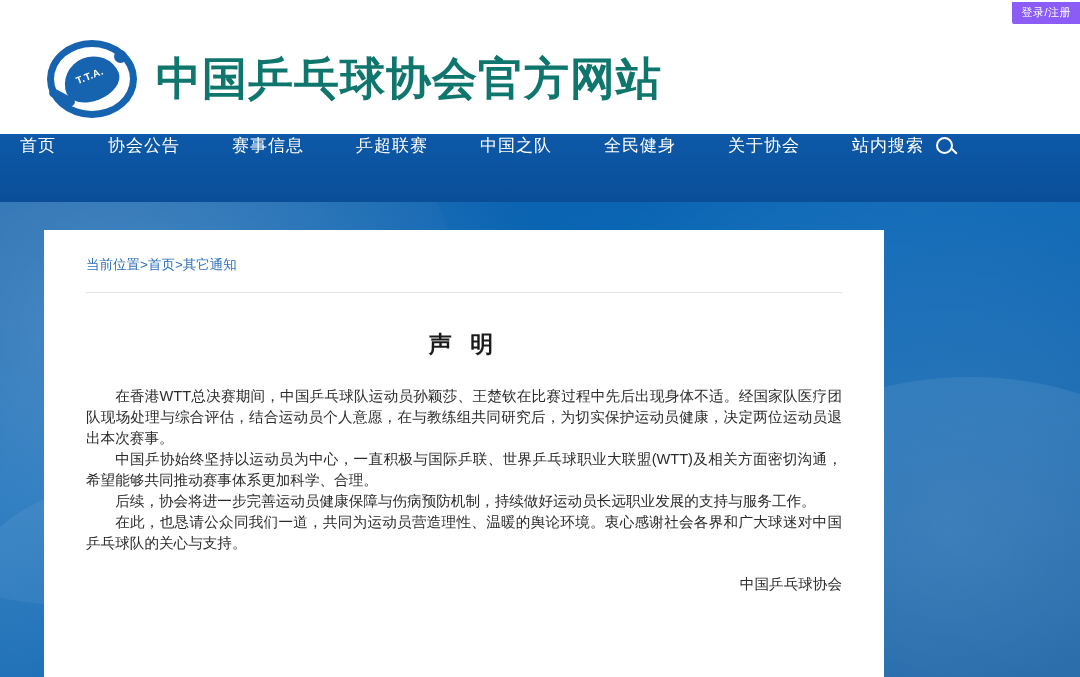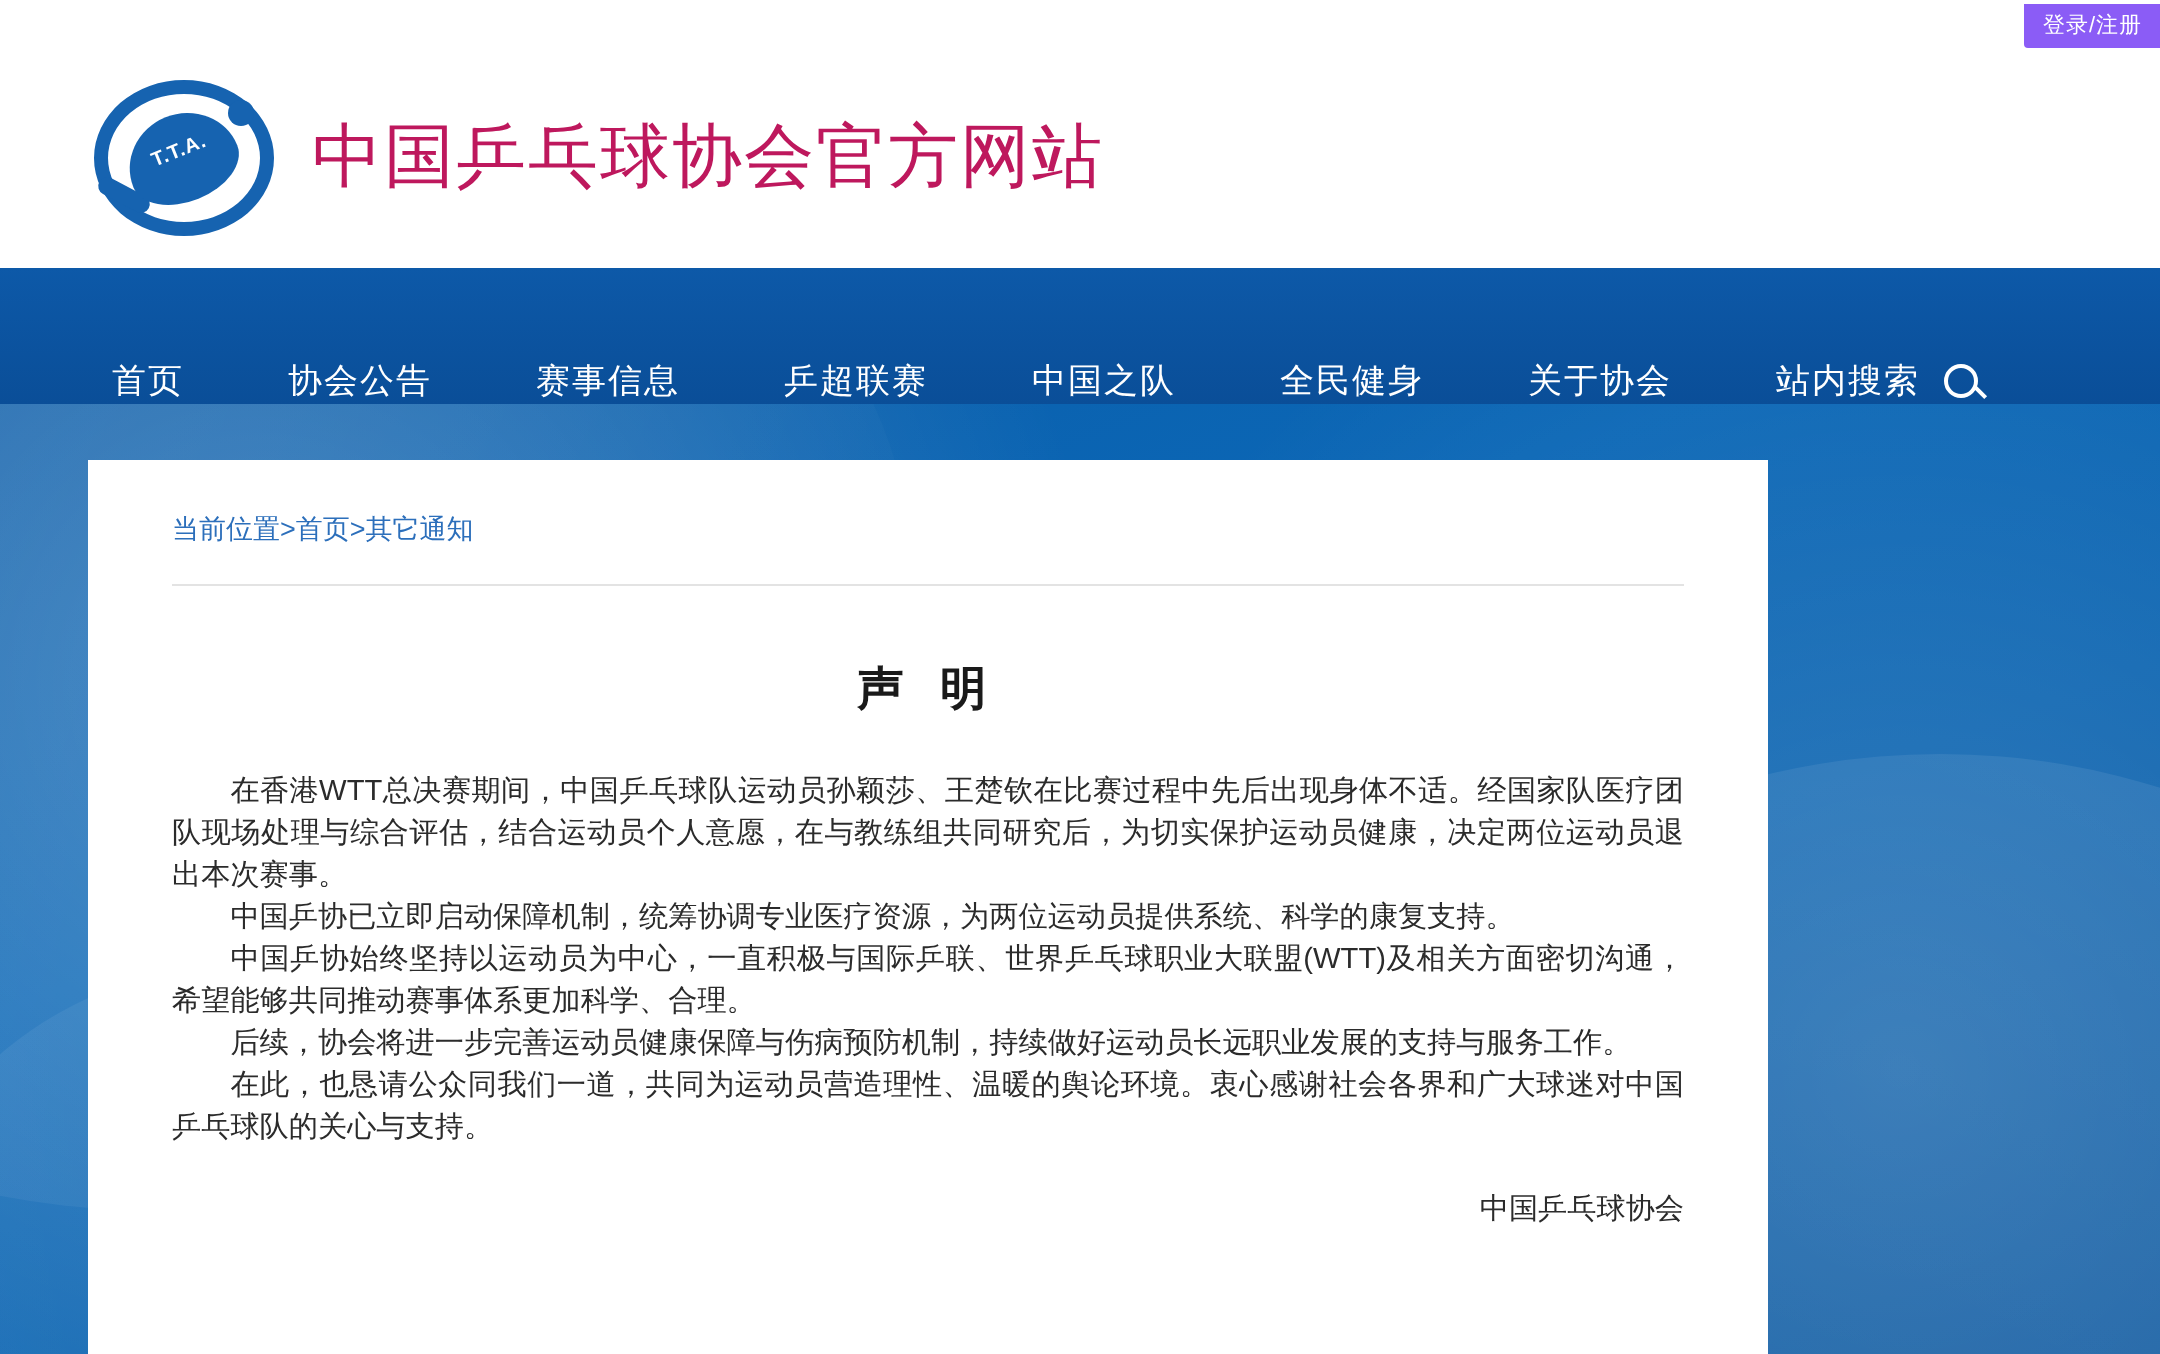--- a/index.html
+++ b/index.html
@@ -80,42 +80,42 @@
   .logo-mark .handle {
     position: absolute;
     left: 4px; top: 62px;
     width: 28px; height: 9px;
     background: #1663b0;
     border-radius: 5px;
     transform: rotate(28deg);
   }
   .titles { margin-left: 16px; }
   .title-cn {
-    color: #be185d;
-    font-size: 35px;
-    font-weight: normal;
+    color: #0f766e;
+    font-size: 45px;
+    font-weight: bold;
     letter-spacing: 1px;
     line-height: 44px;
     font-family: "Liberation Serif", serif;
   }
   .title-en {
     color: #1663b0;
     font-size: 17px;
     font-weight: bold;
     letter-spacing: 2.2px;
     margin-top: 4px;
   }
 
   
   .nav {
     height: 68px;
     background: linear-gradient(180deg, #0d59a8 0%, #0a4e98 100%);
     display: flex;
-    align-items: flex-end;
-    padding-left: 56px;
+    align-items: flex-start;
+    padding-left: 20px;
   }
   .nav-item {
     color: #ffffff;
     font-size: 17px;
     margin-right: 52px;
     cursor: pointer;
     white-space: nowrap;
     letter-spacing: 1px;
   }
   .nav-item.search {
@@ -263,21 +263,20 @@
   <div class="card">
     <div class="breadcrumb">
       <span>当前位置&gt;首页&gt;其它通知</span>
     </div>
 
     <div class="doc-title">声 明</div>
 
 
     <div class="doc-body">
       <p>在香港WTT总决赛期间，中国乒乓球队运动员孙颖莎、王楚钦在比赛过程中先后出现身体不适。经国家队医疗团队现场处理与综合评估，结合运动员个人意愿，在与教练组共同研究后，为切实保护运动员健康，决定两位运动员退出本次赛事。</p>
-      <p>中国乒协已立即启动保障机制，统筹协调专业医疗资源，为两位运动员提供系统、科学的康复支持。</p>
       <p>中国乒协始终坚持以运动员为中心，一直积极与国际乒联、世界乒乓球职业大联盟(WTT)及相关方面密切沟通，希望能够共同推动赛事体系更加科学、合理。</p>
       <p>后续，协会将进一步完善运动员健康保障与伤病预防机制，持续做好运动员长远职业发展的支持与服务工作。</p>
       <p>在此，也恳请公众同我们一道，共同为运动员营造理性、温暖的舆论环境。衷心感谢社会各界和广大球迷对中国乒乓球队的关心与支持。</p>
     </div>
 
     <div class="sign">
       <div>中国乒乓球协会</div>
 
     </div>
   </div>

